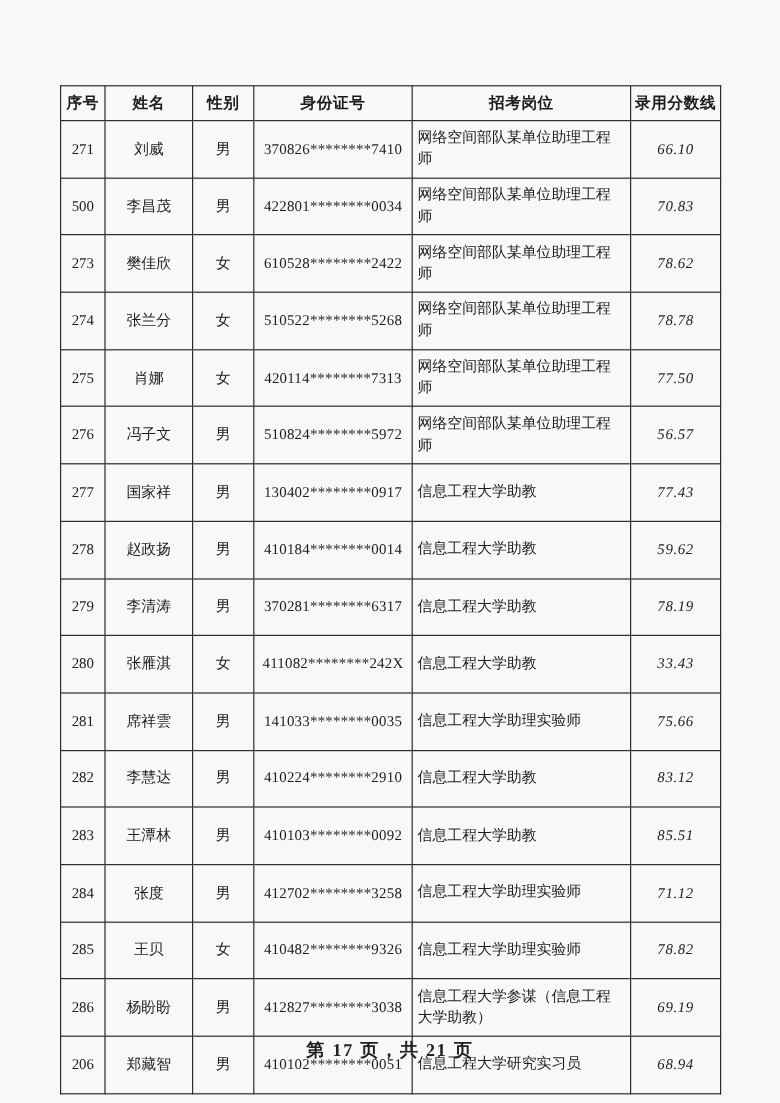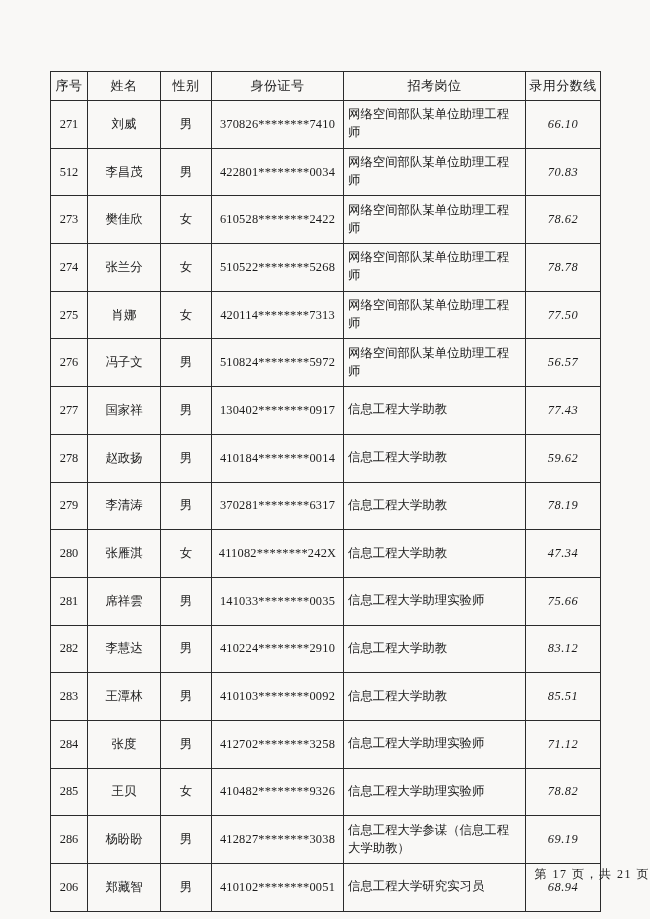--- a/index.html
+++ b/index.html
@@ -29,21 +29,21 @@
   }
   .score-table th, .score-table td {
     border: 1px solid #2b2b2b;
     text-align: center;
     vertical-align: middle;
     padding: 0;
     overflow: hidden;
   }
   .score-table th {
     height: 28px;
-    font-weight: normal;
+    font-weight: bold;
     font-size: 13px;
     letter-spacing: 0.5px;
   }
   .score-table td {
     height: 42.7px;
     font-size: 12.4px;
   }
   .score-table td.c4 {
     text-align: left;
     padding: 2px 4px 2px 4px;
@@ -54,24 +54,25 @@
   }
   .score-table td.c5 {
     letter-spacing: 0.5px;
     font-style: italic;
   }
   .footer {
     position: absolute;
     left: 0;
     top: 866px;
     width: 100%;
-    text-align: right;
-    font-size: 12px;
+    text-align: center;
+    font-size: 15px;
     letter-spacing: 1.5px;
     color: #222;
+    font-weight: bold;
   }
 </style>
 </head>
 <body>
 
 <div class="page">
 
   <table class="score-table">
     <colgroup>
       <col style="width:37px">
@@ -94,21 +95,21 @@
     <tbody>
         <tr>
           <td class="c0">271</td>
           <td class="c1">刘威</td>
           <td class="c2">男</td>
           <td class="c3">370826********7410</td>
           <td class="c4">网络空间部队某单位助理工程师</td>
           <td class="c5">66.10</td>
         </tr>
         <tr>
-          <td class="c0">512</td>
+          <td class="c0">500</td>
           <td class="c1">李昌茂</td>
           <td class="c2">男</td>
           <td class="c3">422801********0034</td>
           <td class="c4">网络空间部队某单位助理工程师</td>
           <td class="c5">70.83</td>
         </tr>
         <tr>
           <td class="c0">273</td>
           <td class="c1">樊佳欣</td>
           <td class="c2">女</td>
@@ -163,21 +164,21 @@
           <td class="c3">370281********6317</td>
           <td class="c4">信息工程大学助教</td>
           <td class="c5">78.19</td>
         </tr>
         <tr>
           <td class="c0">280</td>
           <td class="c1">张雁淇</td>
           <td class="c2">女</td>
           <td class="c3">411082********242X</td>
           <td class="c4">信息工程大学助教</td>
-          <td class="c5">47.34</td>
+          <td class="c5">33.43</td>
         </tr>
         <tr>
           <td class="c0">281</td>
           <td class="c1">席祥雲</td>
           <td class="c2">男</td>
           <td class="c3">141033********0035</td>
           <td class="c4">信息工程大学助理实验师</td>
           <td class="c5">75.66</td>
         </tr>
         <tr>

